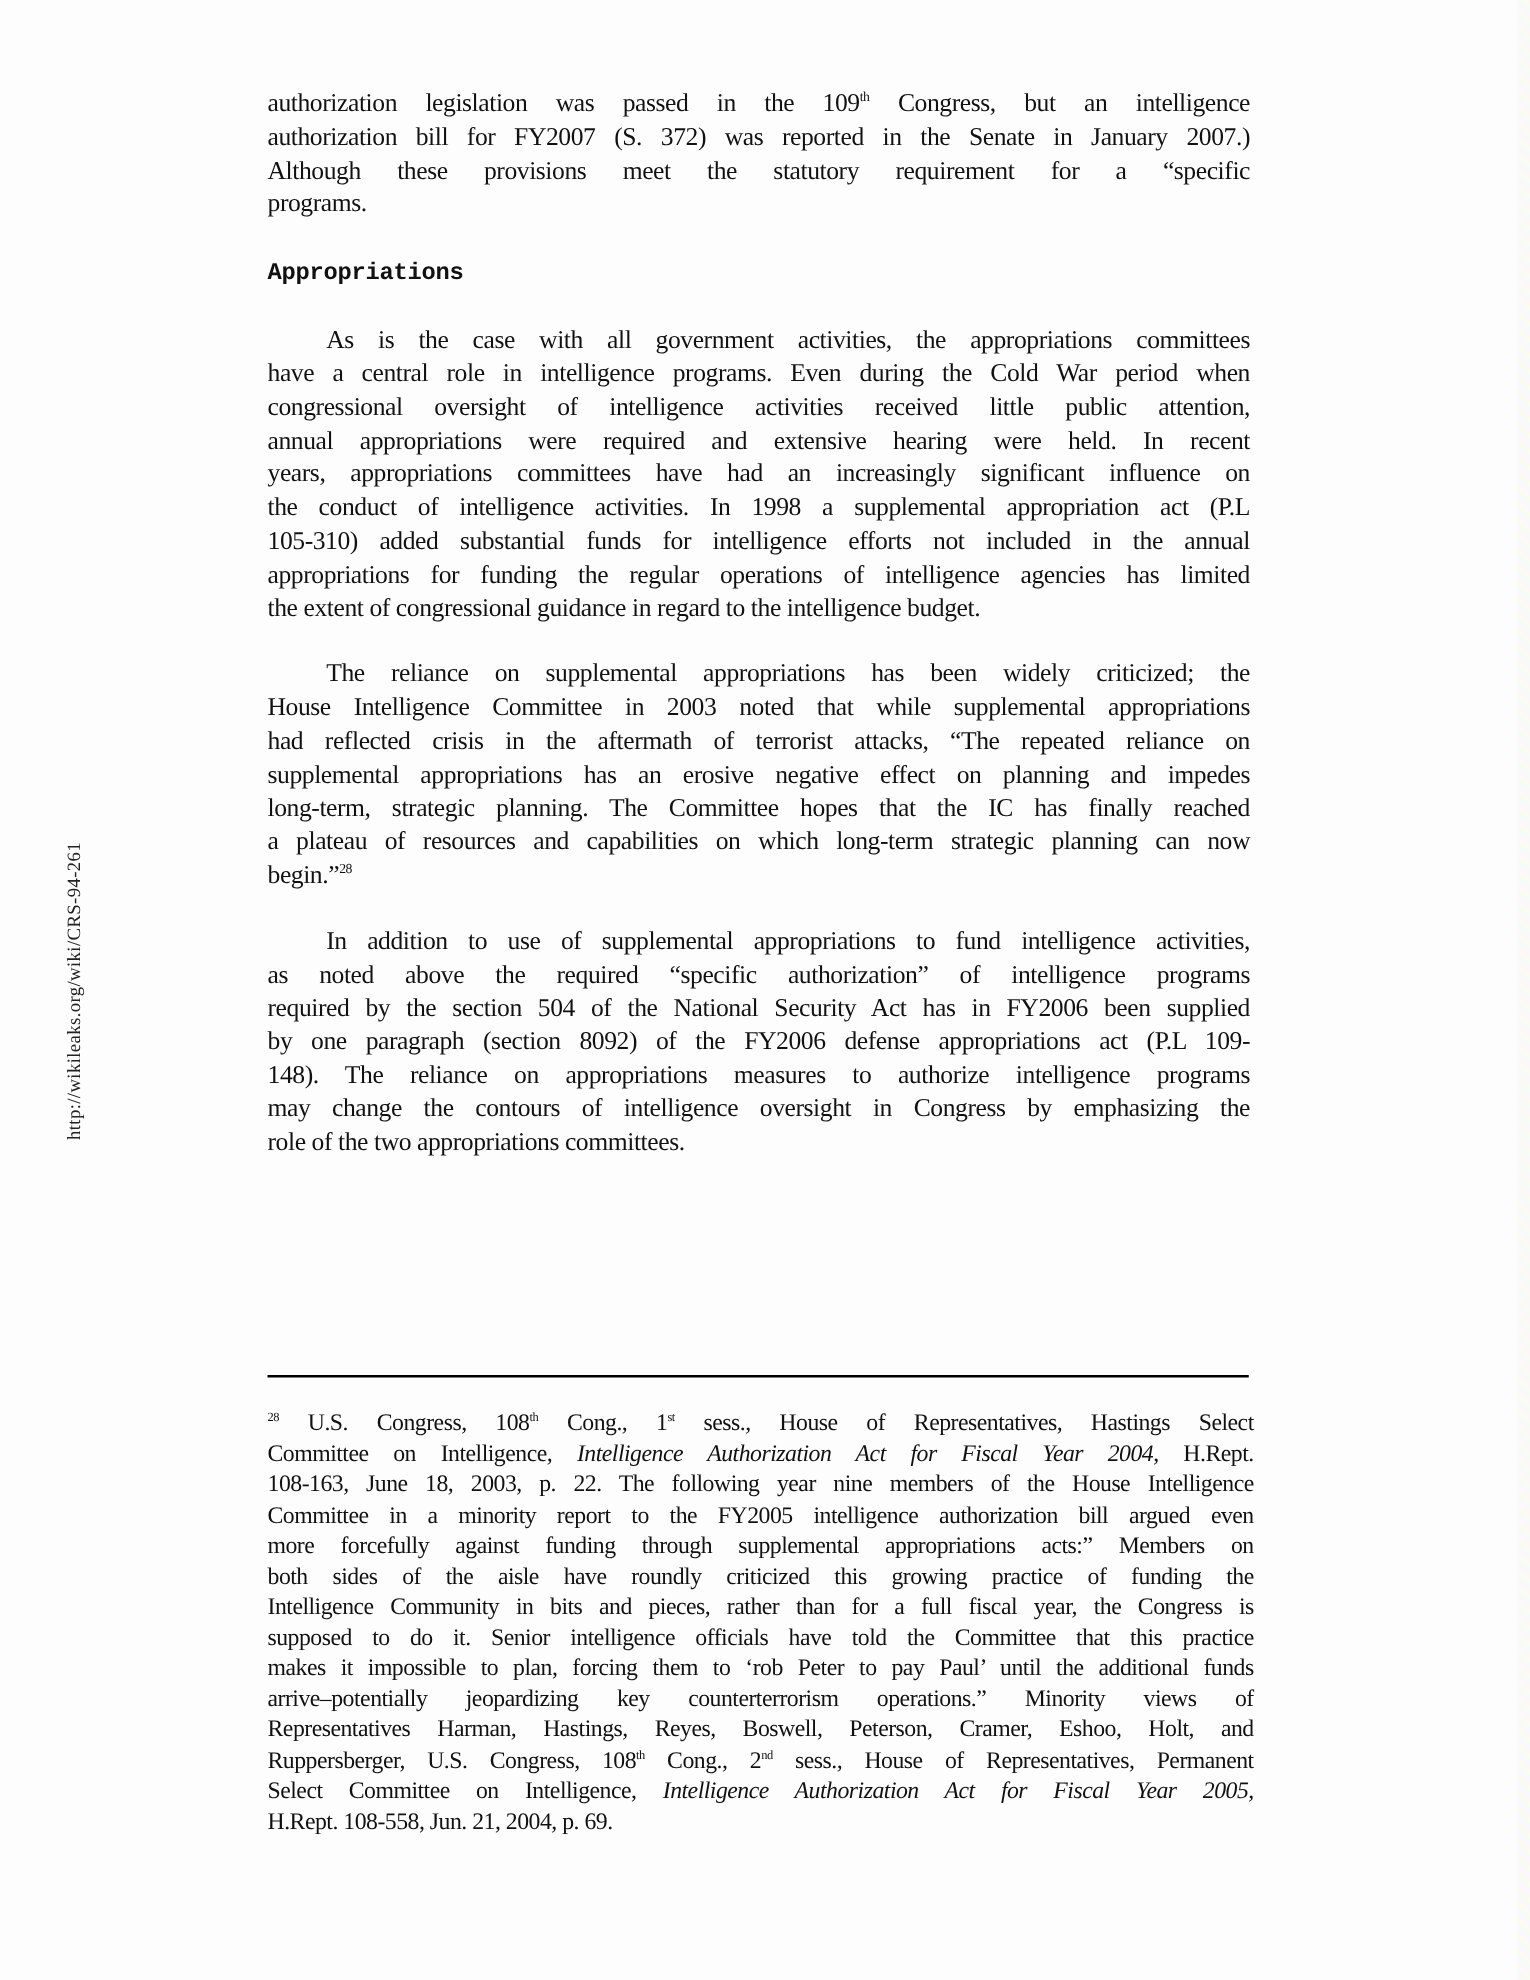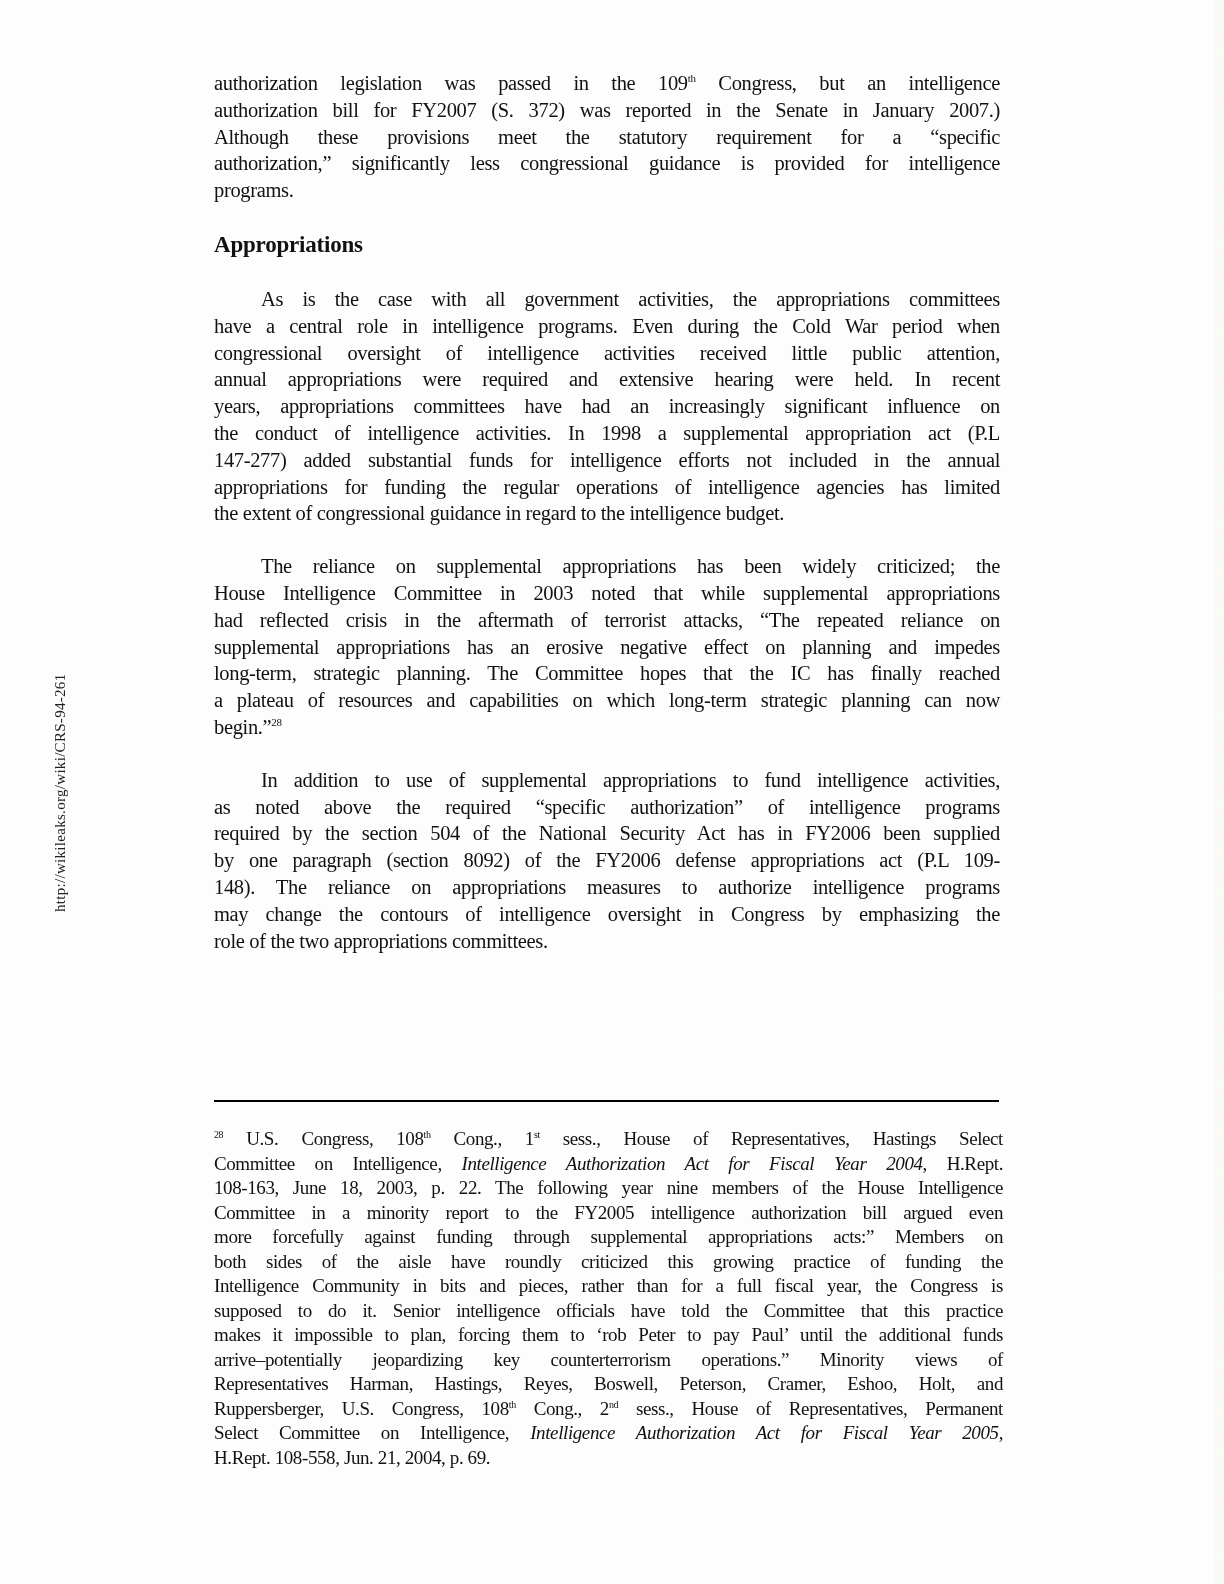--- a/index.html
+++ b/index.html
@@ -9,22 +9,22 @@
   }
   .page { position: absolute; left: 214px; top: 70px; width: 786px; }
   .line {
     font-size: 20.5px; line-height: 26.8px; white-space: nowrap; text-align: justify;
     text-align-last: justify; letter-spacing: -0.35px;
   }
   .line.last { text-align-last: left; }
   .indent { padding-left: 47px; }
   .para { margin-bottom: 26px; }
   .heading {
-    font-family: Liberation Serif, serif; font-weight: bold;
-    font-size: 23px; margin: 26px 0 26px 0; letter-spacing: -0.2px; line-height: 30px;
+    font-family: Liberation Mono, monospace; font-weight: bold;
+    font-size: 19px; margin: 26px 0 26px 0; letter-spacing: -0.2px; line-height: 30px;
   }
   sup { font-size: 11px; line-height: 0; vertical-align: 8px; }
   .rule { position: absolute; left: 214px; top: 1100px; width: 785px; height: 2px; background: #000; }
   .footnotes { position: absolute; left: 214px; top: 1127px; width: 789px; }
   .fline {
     font-size: 19px; line-height: 24.5px; white-space: nowrap; text-align: justify; text-align-last: justify;
     letter-spacing: -0.4px;
   }
   .fline.last { text-align-last: left; }
   .fline sup { font-size: 10px; vertical-align: 7px; }
@@ -43,34 +43,33 @@
 
 <div class="edge-strip"></div>
 
 <div class="sidebar-url">http://wikileaks.org/wiki/CRS-94-261</div>
 
 <div class="page">
   <div class="para">
     <div class="line"><span>authorization legislation was passed in the 109</span><sup>th</sup> <span>Congress, but an intelligence</span></div>
     <div class="line">authorization bill for FY2007 (S. 372) was reported in the Senate in January 2007.)</div>
     <div class="line">Although these provisions meet the statutory requirement for a “specific</div>
-    <div class="line">authorization,” significantly less congressional guidance is provided for intelligence</div>
     <div class="line last">programs.</div>
   </div>
 
   <div class="heading">Appropriations</div>
 
   <div class="para">
     <div class="line indent">As is the case with all government activities, the appropriations committees</div>
     <div class="line">have a central role in intelligence programs.  Even during the Cold War period when</div>
     <div class="line">congressional oversight of intelligence activities received little public attention,</div>
     <div class="line">annual appropriations were required and extensive hearing were held.  In recent</div>
     <div class="line">years, appropriations committees have had an increasingly significant influence on</div>
     <div class="line">the conduct of intelligence activities.  In 1998 a supplemental appropriation act (P.L</div>
-    <div class="line">147-277) added substantial funds for intelligence efforts not included in the annual</div>
+    <div class="line">105-310) added substantial funds for intelligence efforts not included in the annual</div>
     <div class="line">appropriations for funding the regular operations of intelligence agencies has limited</div>
     <div class="line last">the extent of congressional guidance in regard to the intelligence budget.</div>
   </div>
 
   <div class="para">
     <div class="line indent">The reliance on supplemental appropriations has been widely criticized; the</div>
     <div class="line">House Intelligence Committee in 2003 noted that while supplemental appropriations</div>
     <div class="line">had reflected crisis in the aftermath of terrorist attacks, “The repeated reliance on</div>
     <div class="line">supplemental appropriations has an erosive negative effect on planning and impedes</div>
     <div class="line">long-term, strategic planning.  The Committee hopes that the IC has finally reached</div>

